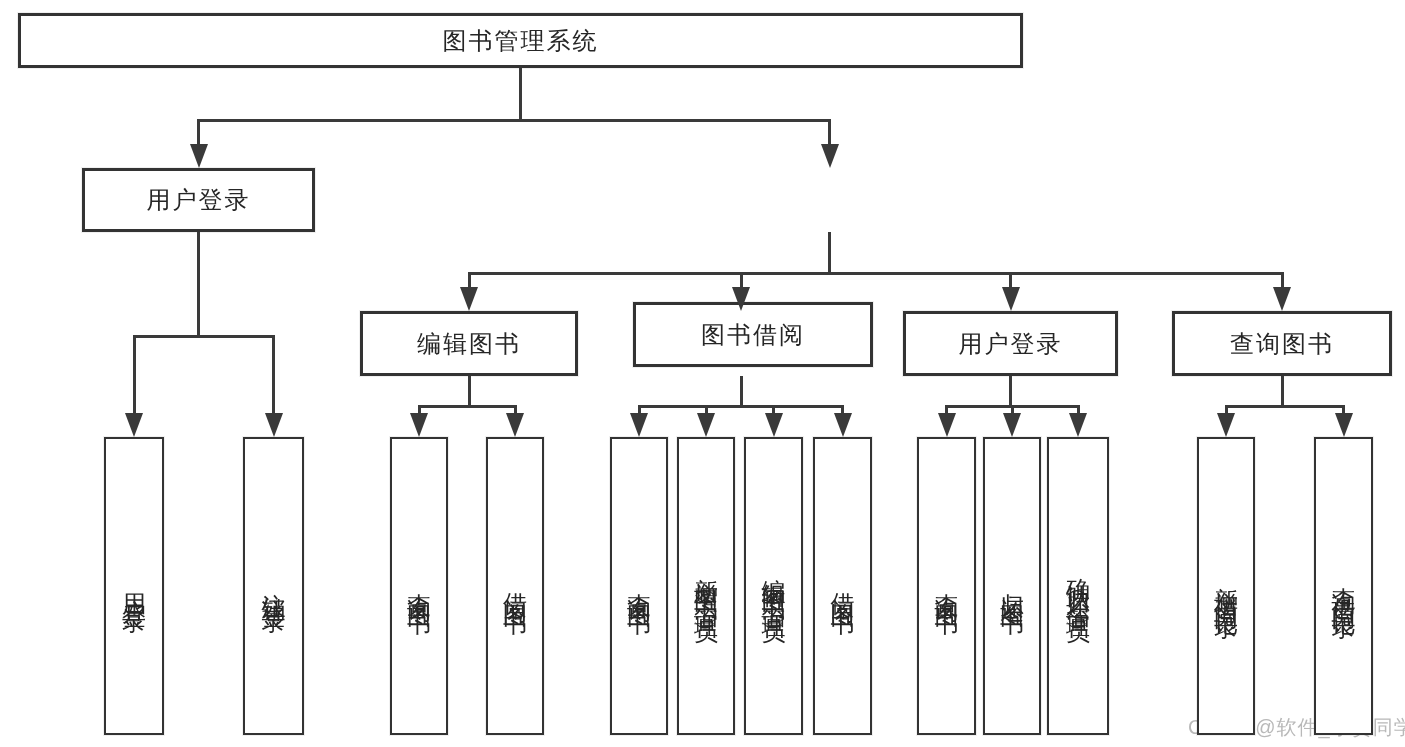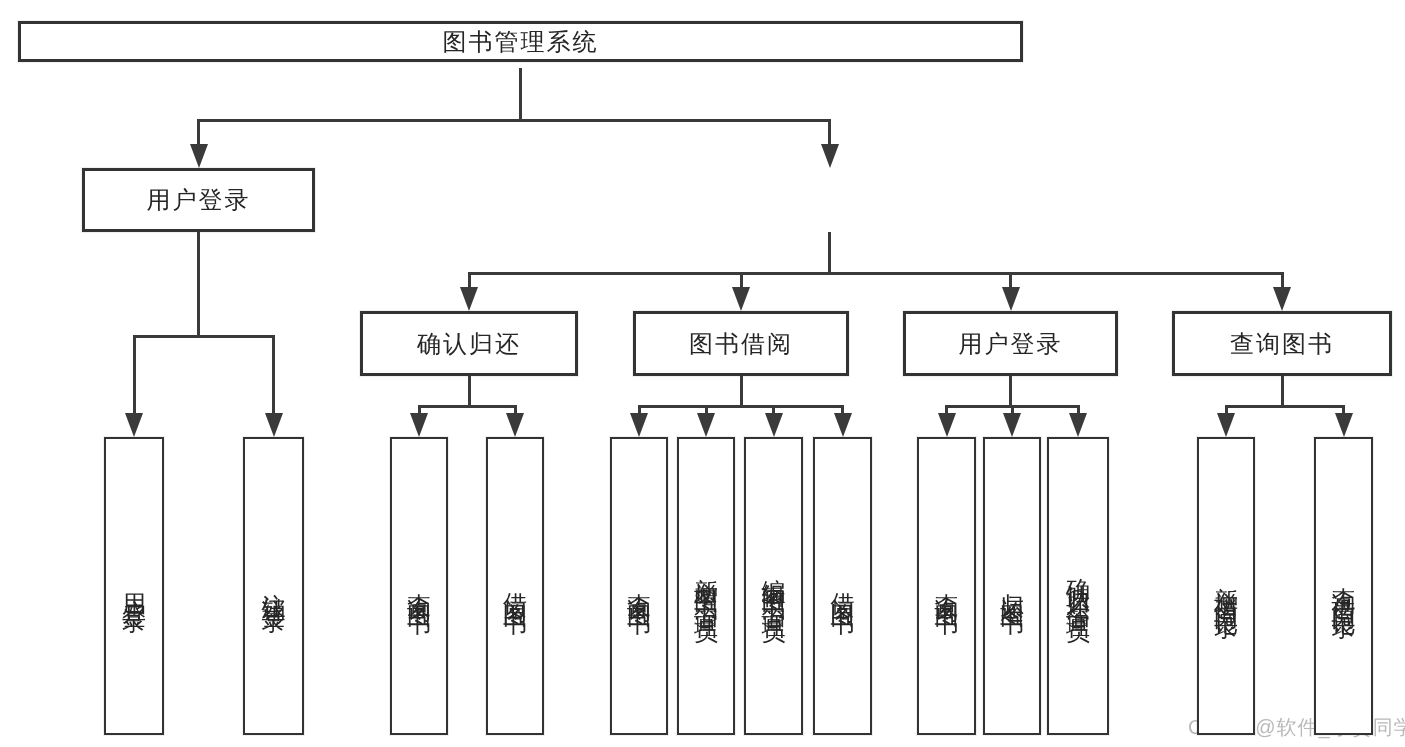--- a/index.html
+++ b/index.html
@@ -58,30 +58,30 @@
     letter-spacing: 1px;
     color: var(--wm-color);
     white-space: nowrap;
   }
 </style>
 </head>
 <body>
 
 <div id="canvas">
   <div class="watermark">CSDN @软件_小贺同学</div>
-<div class="node horizontal" style="left: 18px; top: 21px; width: 1005px; height: 41px;">
+<div class="node horizontal" style="left: 18px; top: 13px; width: 1005px; height: 55px;">
       <span class="node-label">图书管理系统</span>
     </div>
     <div class="node horizontal" style="left: 82px; top: 168px; width: 233px; height: 64px;">
       <span class="node-label">用户登录</span>
     </div>
     <div class="node horizontal" style="left: 360px; top: 311px; width: 218px; height: 65px;">
-      <span class="node-label">确认归还</span>
+      <span class="node-label">编辑图书</span>
     </div>
-    <div class="node horizontal" style="left: 633px; top: 311px; width: 216px; height: 65px;">
+    <div class="node horizontal" style="left: 633px; top: 302px; width: 240px; height: 65px;">
       <span class="node-label">图书借阅</span>
     </div>
     <div class="node horizontal" style="left: 903px; top: 311px; width: 215px; height: 65px;">
       <span class="node-label">用户登录</span>
     </div>
     <div class="node horizontal" style="left: 1172px; top: 311px; width: 220px; height: 65px;">
       <span class="node-label">查询图书</span>
     </div>
     <div class="node vertical" style="left: 104px; top: 437px; width: 60px; height: 298px;">
       <span class="node-label">用户登录</span>

